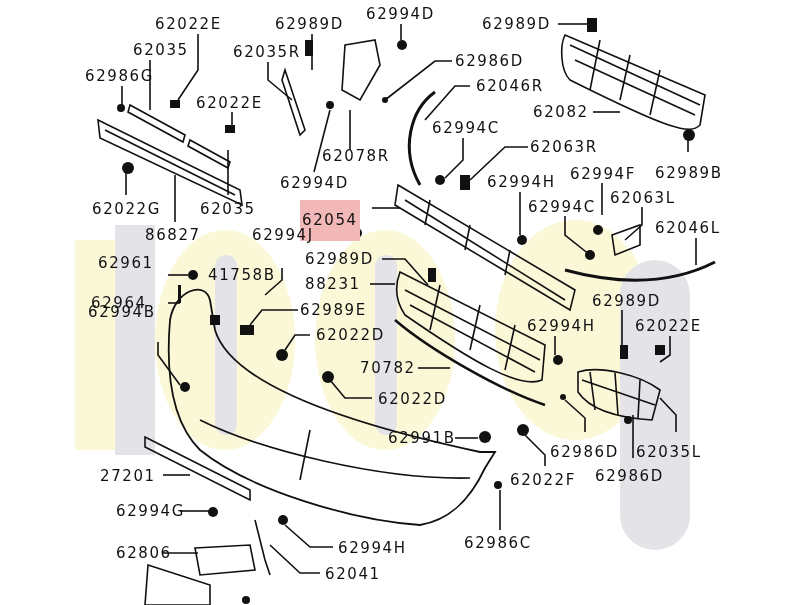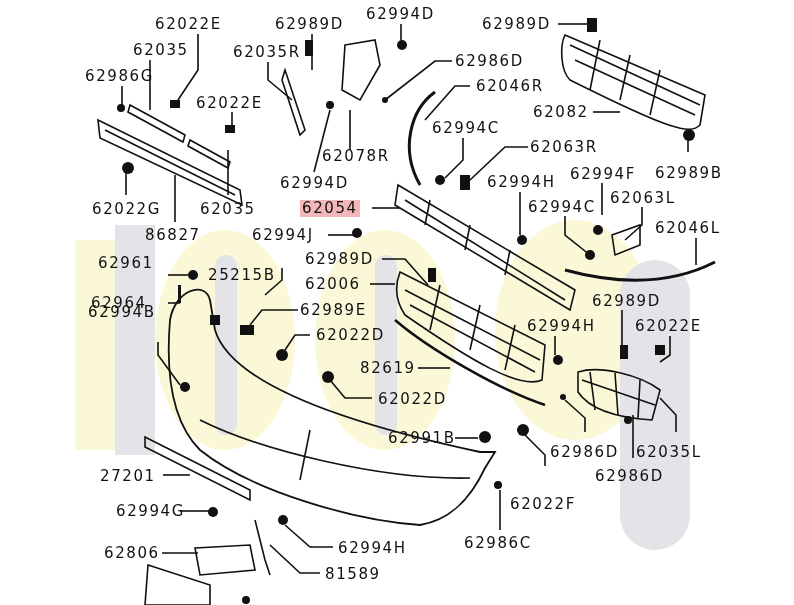--- a/index.html
+++ b/index.html
@@ -2,21 +2,21 @@
 <html><head>
 <meta charset="utf-8">
 <style>
   html, body { margin: 0; padding: 0; background: #ffffff; }
   body { width: 794px; height: 605px; position: relative; overflow: hidden;
          font-family: "DejaVu Sans", sans-serif; }
   .stage { position: absolute; left: 0; top: 0; width: 794px; height: 605px; }
   .watermark { position: absolute; top: 0; left: 0; width: 794px; height: 605px; pointer-events: none; }
   .lbl { position: absolute; font-family: "DejaVu Sans", sans-serif; font-size: 15px;
          letter-spacing: 1.6px; color: #111; line-height: 17px; white-space: nowrap; }
-  .lbl.hl { background: #f2b8b8; padding: 0 2px; }
+  .lbl.hl { background: #f2b8b8; padding: 12px 2px; }
   svg.lines { position: absolute; left: 0; top: 0; }
 </style>
 </head>
 <body>
 
 <div class="stage">
 
   <svg class="watermark" width="794" height="605" viewBox="0 0 794 605">
     <g fill="#fbf8d8">
       <rect x="75" y="240" width="40" height="210"></rect>
@@ -187,36 +187,36 @@
     <span class="lbl" style="left:610px;top:190px">62063L</span>
     <span class="lbl" style="left:92px;top:201px">62022G</span>
     <span class="lbl" style="left:200px;top:201px">62035</span>
     <span class="lbl hl" style="left:300px;top:200px">62054</span>
     <span class="lbl" style="left:528px;top:199px">62994C</span>
     <span class="lbl" style="left:145px;top:227px">86827</span>
     <span class="lbl" style="left:252px;top:227px">62994J</span>
     <span class="lbl" style="left:655px;top:220px">62046L</span>
     <span class="lbl" style="left:305px;top:251px">62989D</span>
     <span class="lbl" style="left:98px;top:255px">62961</span>
-    <span class="lbl" style="left:208px;top:267px">25215B</span>
-    <span class="lbl" style="left:305px;top:276px">62006</span>
+    <span class="lbl" style="left:208px;top:267px">41758B</span>
+    <span class="lbl" style="left:305px;top:276px">88231</span>
     <span class="lbl" style="left:91px;top:295px">62964</span>
     <span class="lbl" style="left:300px;top:302px">62989E</span>
     <span class="lbl" style="left:592px;top:293px">62989D</span>
     <span class="lbl" style="left:88px;top:304px">62994B</span>
     <span class="lbl" style="left:316px;top:327px">62022D</span>
     <span class="lbl" style="left:527px;top:318px">62994H</span>
     <span class="lbl" style="left:635px;top:318px">62022E</span>
-    <span class="lbl" style="left:360px;top:360px">82619</span>
+    <span class="lbl" style="left:360px;top:360px">70782</span>
     <span class="lbl" style="left:378px;top:391px">62022D</span>
     <span class="lbl" style="left:388px;top:430px">62991B</span>
     <span class="lbl" style="left:550px;top:444px">62986D</span>
     <span class="lbl" style="left:636px;top:444px">62035L</span>
     <span class="lbl" style="left:100px;top:468px">27201</span>
-    <span class="lbl" style="left:510px;top:496px">62022F</span>
+    <span class="lbl" style="left:510px;top:472px">62022F</span>
     <span class="lbl" style="left:595px;top:468px">62986D</span>
     <span class="lbl" style="left:116px;top:503px">62994G</span>
     <span class="lbl" style="left:338px;top:540px">62994H</span>
     <span class="lbl" style="left:464px;top:535px">62986C</span>
-    <span class="lbl" style="left:104px;top:545px">62806</span>
-    <span class="lbl" style="left:325px;top:566px">81589</span>
+    <span class="lbl" style="left:116px;top:545px">62806</span>
+    <span class="lbl" style="left:325px;top:566px">62041</span>
   </div>
 </div>
 
 </body></html>

